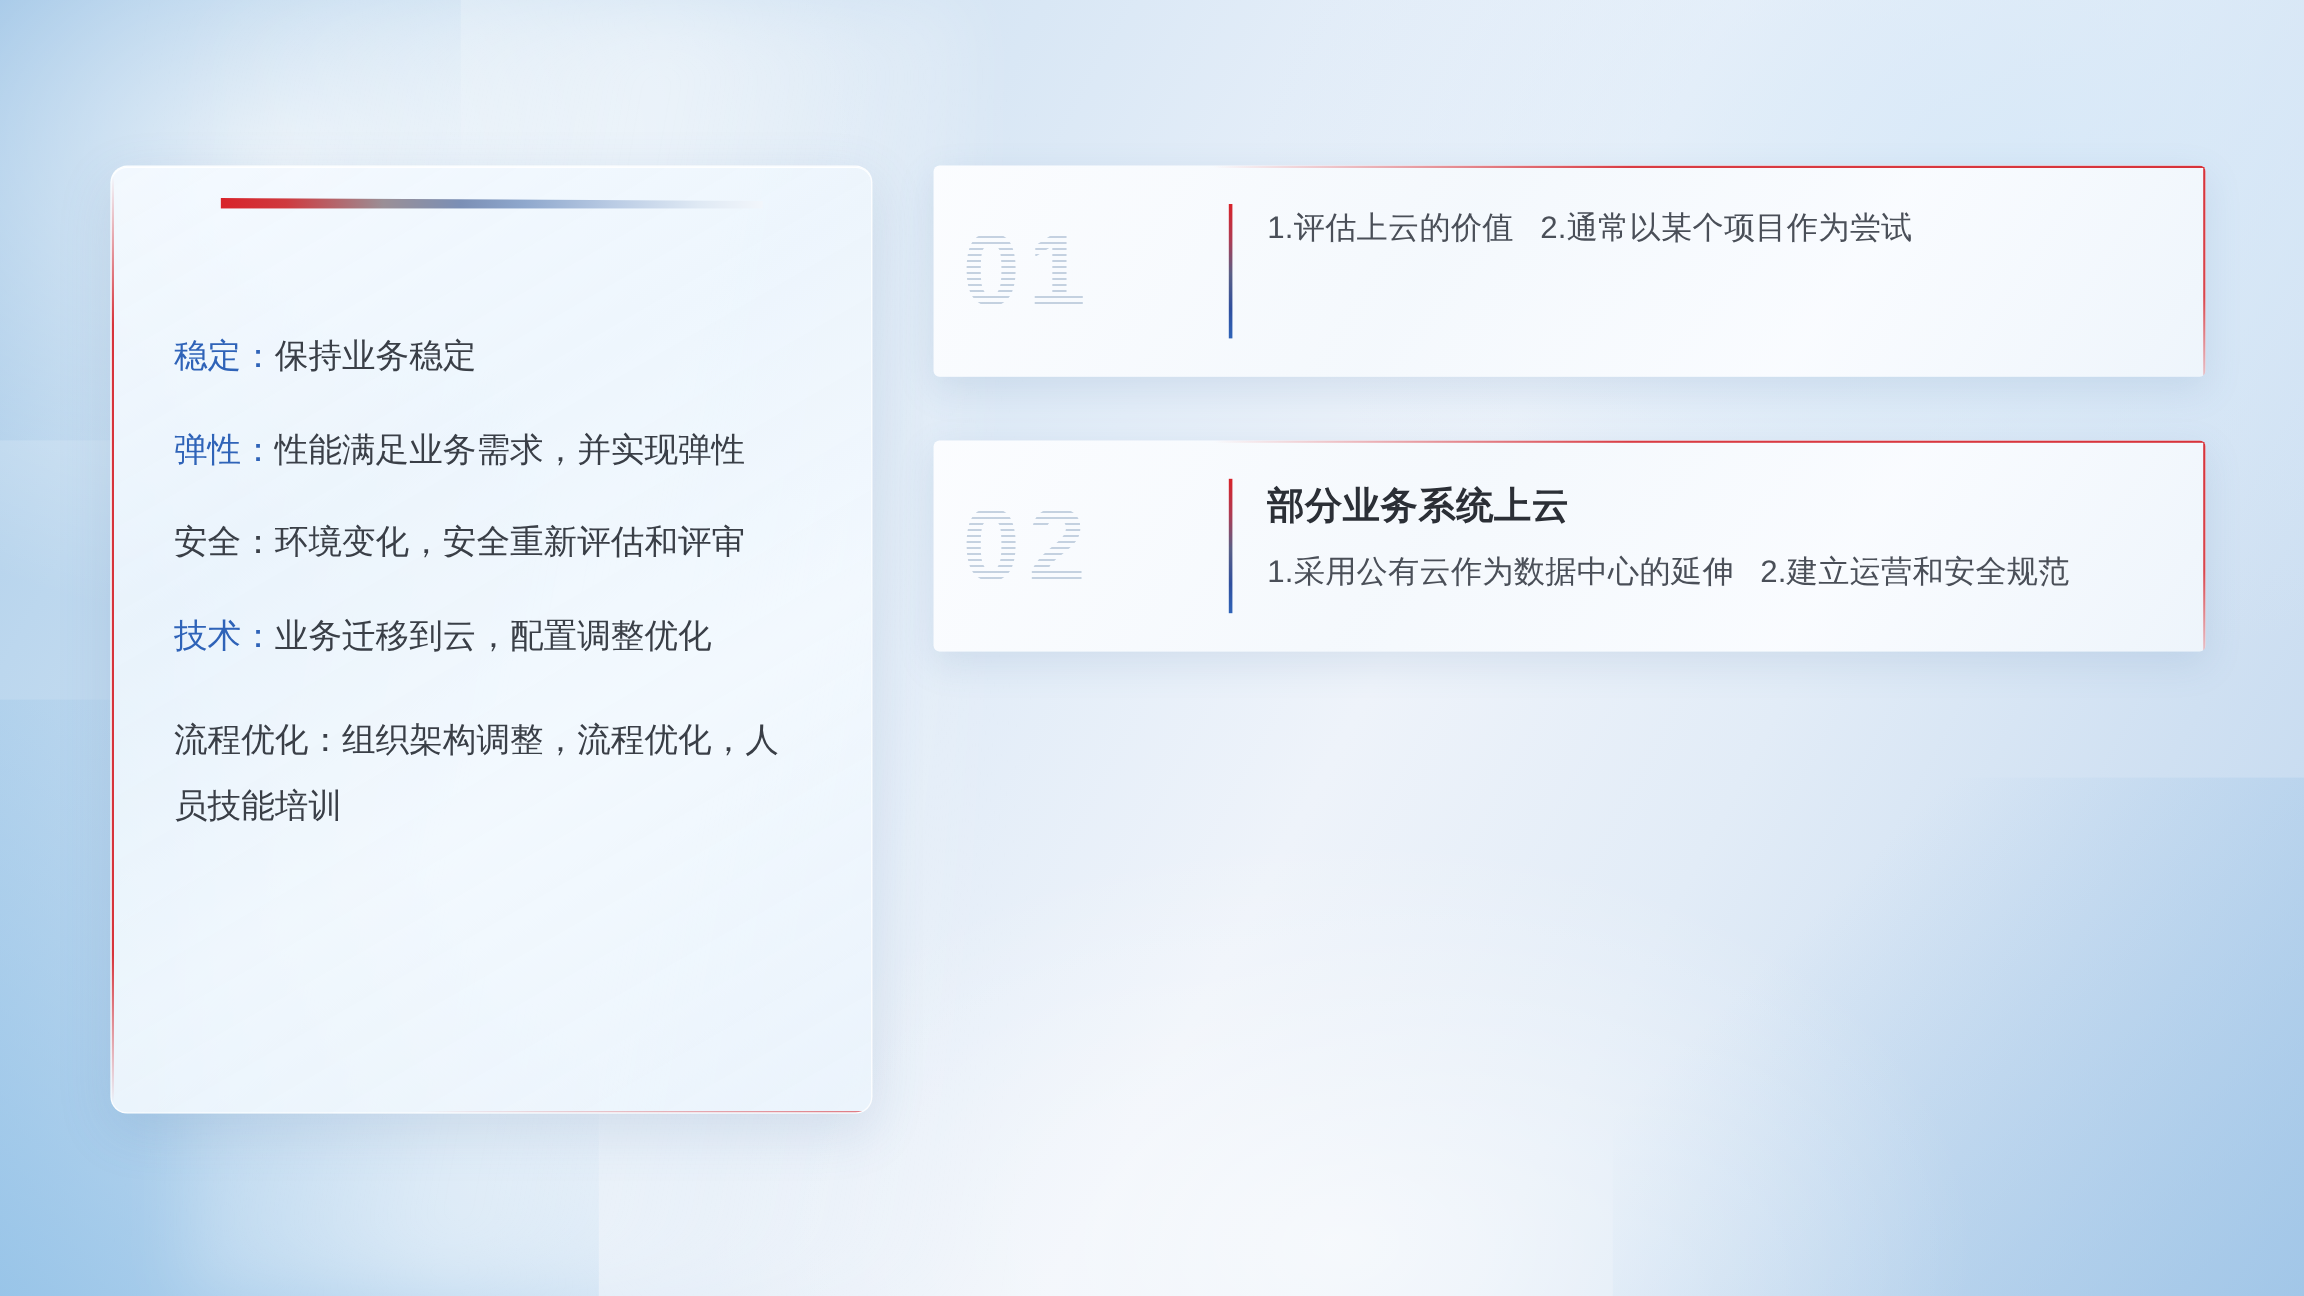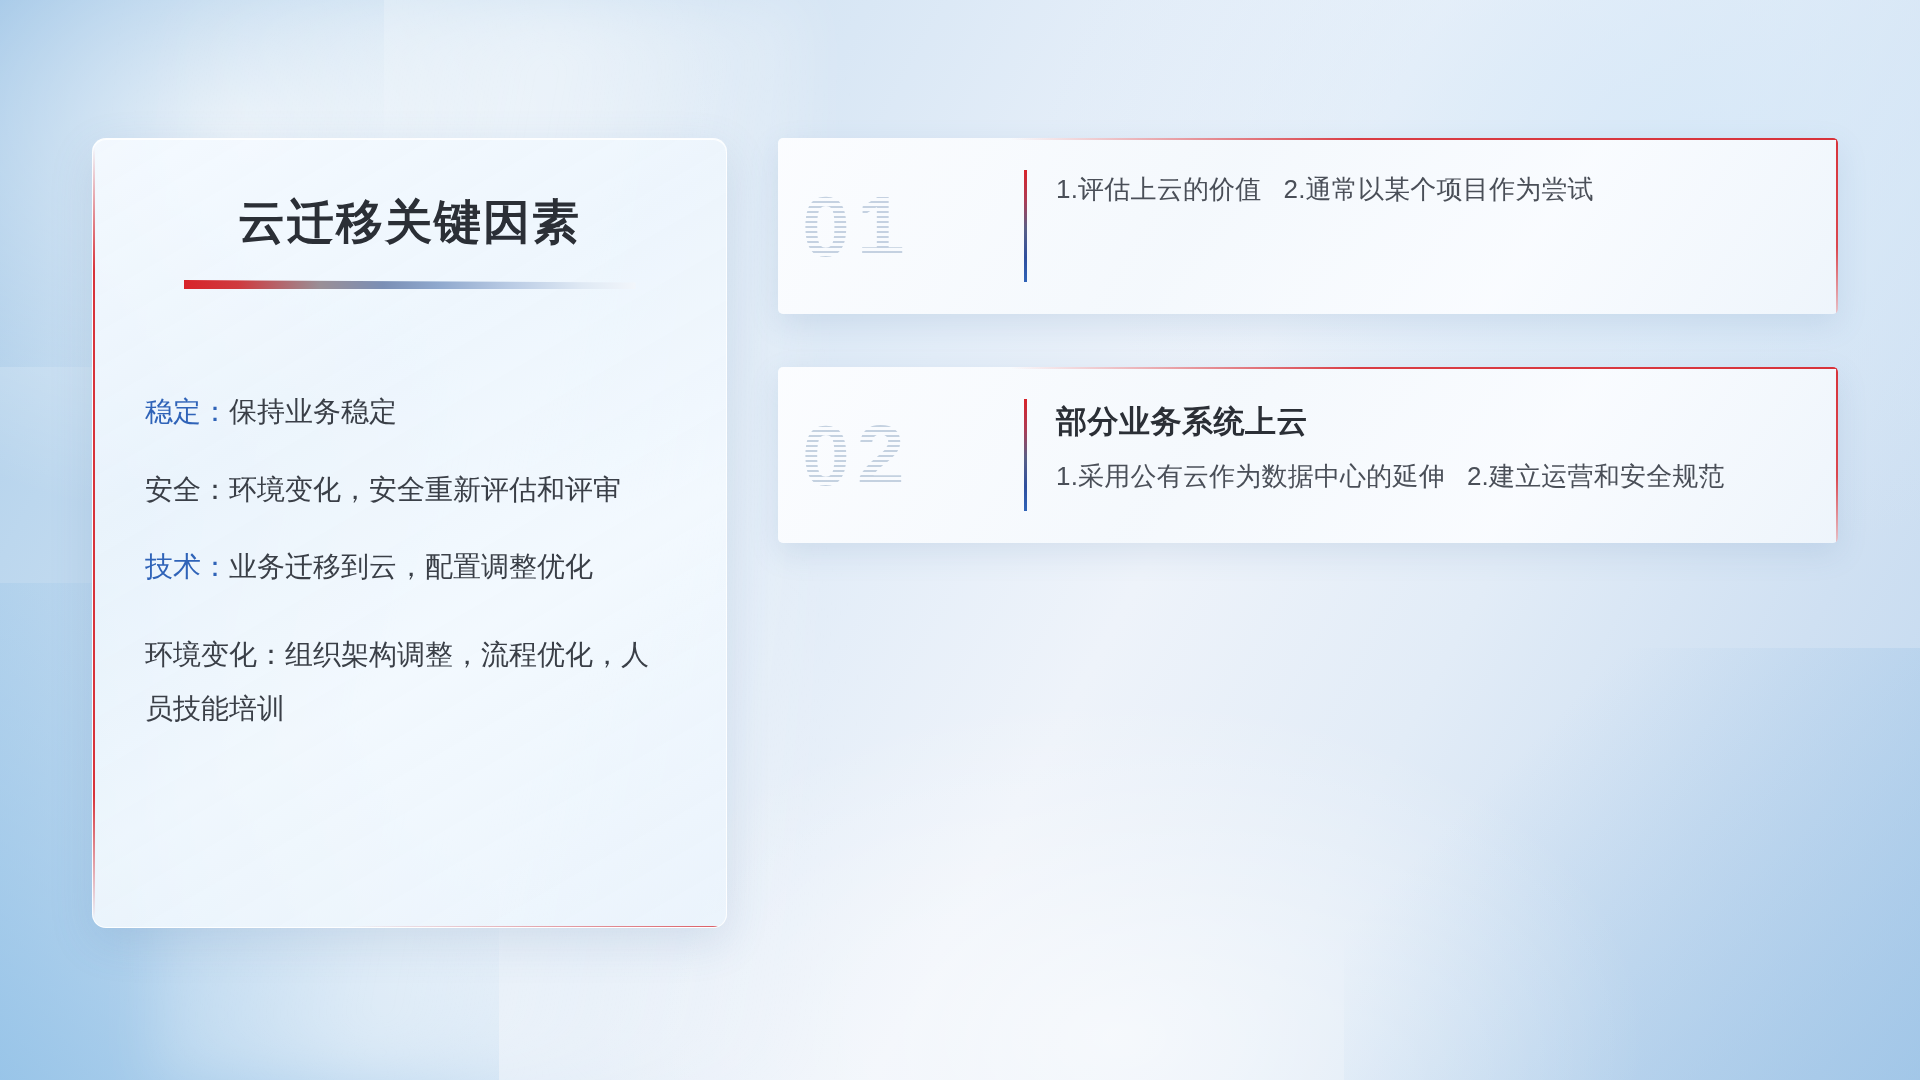--- a/index.html
+++ b/index.html
@@ -163,27 +163,27 @@
   <div class="bg-corner-tl"></div>
   <div class="bg-corner-bl"></div>
   <div class="bg-corner-br"></div>
   <div class="bg-glow-a"></div>
   <div class="bg-glow-b"></div>
   <div class="bg-glow-c"></div>
   <div class="bg-sheen"></div>
 </div>
 
 <section id="left-card">
-  <h1 class="panel-title">云迁移关键因素</h1>
   <div class="title-rule"></div>
   <div class="facts" id="facts-list">
       <div class="fact-row"><span class="fact-label accent">稳定：</span><span class="fact-text">保持业务稳定</span></div>
+      <div class="fact-row"><span class="fact-label accent">弹性：</span><span class="fact-text">性能满足业务需求，并实现弹性</span></div>
       <div class="fact-row"><span class="fact-label plain">安全：</span><span class="fact-text">环境变化，安全重新评估和评审</span></div>
       <div class="fact-row"><span class="fact-label accent">技术：</span><span class="fact-text">业务迁移到云，配置调整优化</span></div>
-      <div class="fact-row wrap"><span class="fact-label plain">环境变化：</span><span class="fact-text">组织架构调整，流程优化，人员技能培训</span></div>
+      <div class="fact-row wrap"><span class="fact-label plain">流程优化：</span><span class="fact-text">组织架构调整，流程优化，人员技能培训</span></div>
     </div>
 </section>
 
 <section id="right-col">
     <article class="step-card">
       <div class="step-num">01</div>
       <div class="step-divider"></div>
       <div class="step-body">
         <div class="step-desc"><span>1.评估上云的价值</span><span class="gap"></span><span>2.通常以某个项目作为尝试</span></div>
       </div>

